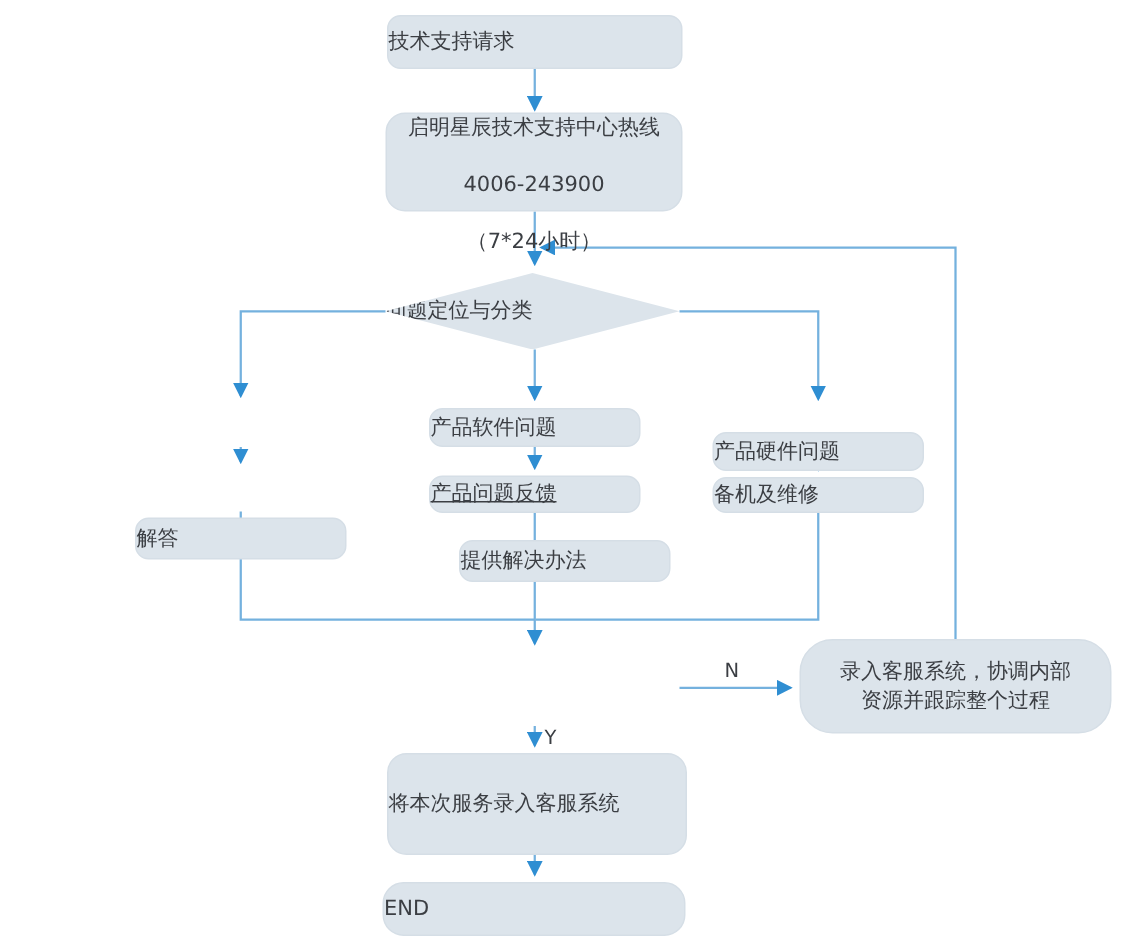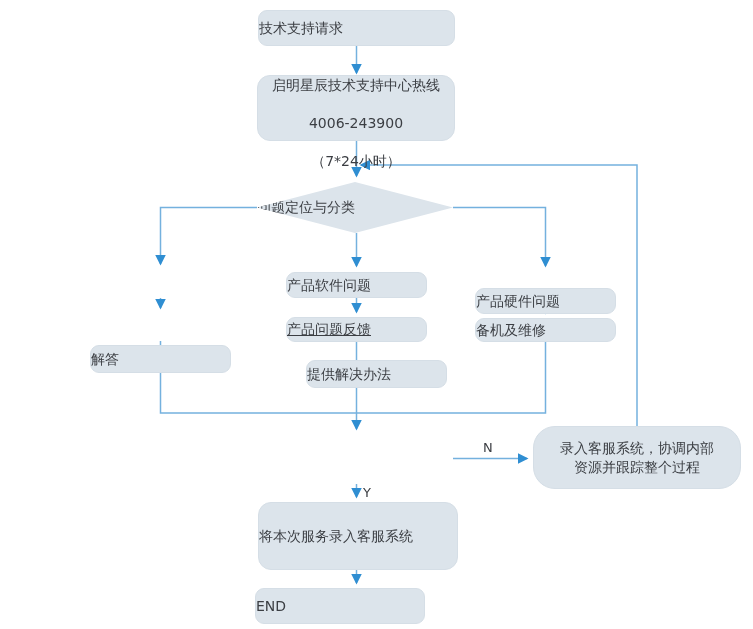--- a/index.html
+++ b/index.html
@@ -98,21 +98,21 @@
 
 
   <div class="node rect big" style="left:533px;top:426px;width:208px;height:63px;padding:0 20px;border-radius:22px;">
     <span>录入客服系统，协调内部资源并跟踪整个过程</span>
   </div>
 
   <div class="node rect big" style="left:258px;top:502px;width:200px;height:68px;">
     <span>将本次服务录入客服系统</span>
   </div>
 
-  <div class="node rect" style="left:255px;top:588px;width:170px;height:36px;">
+  <div class="node rect" style="left:255px;top:588px;width:202px;height:36px;border-radius:14px;">
     <span>END</span>
   </div>
 
   <div class="edge-label" style="left:483px;top:440px;">N</div>
 
   <div class="edge-label" style="left:363px;top:485px;">Y</div>
 
 </div>
 
 </body></html>

